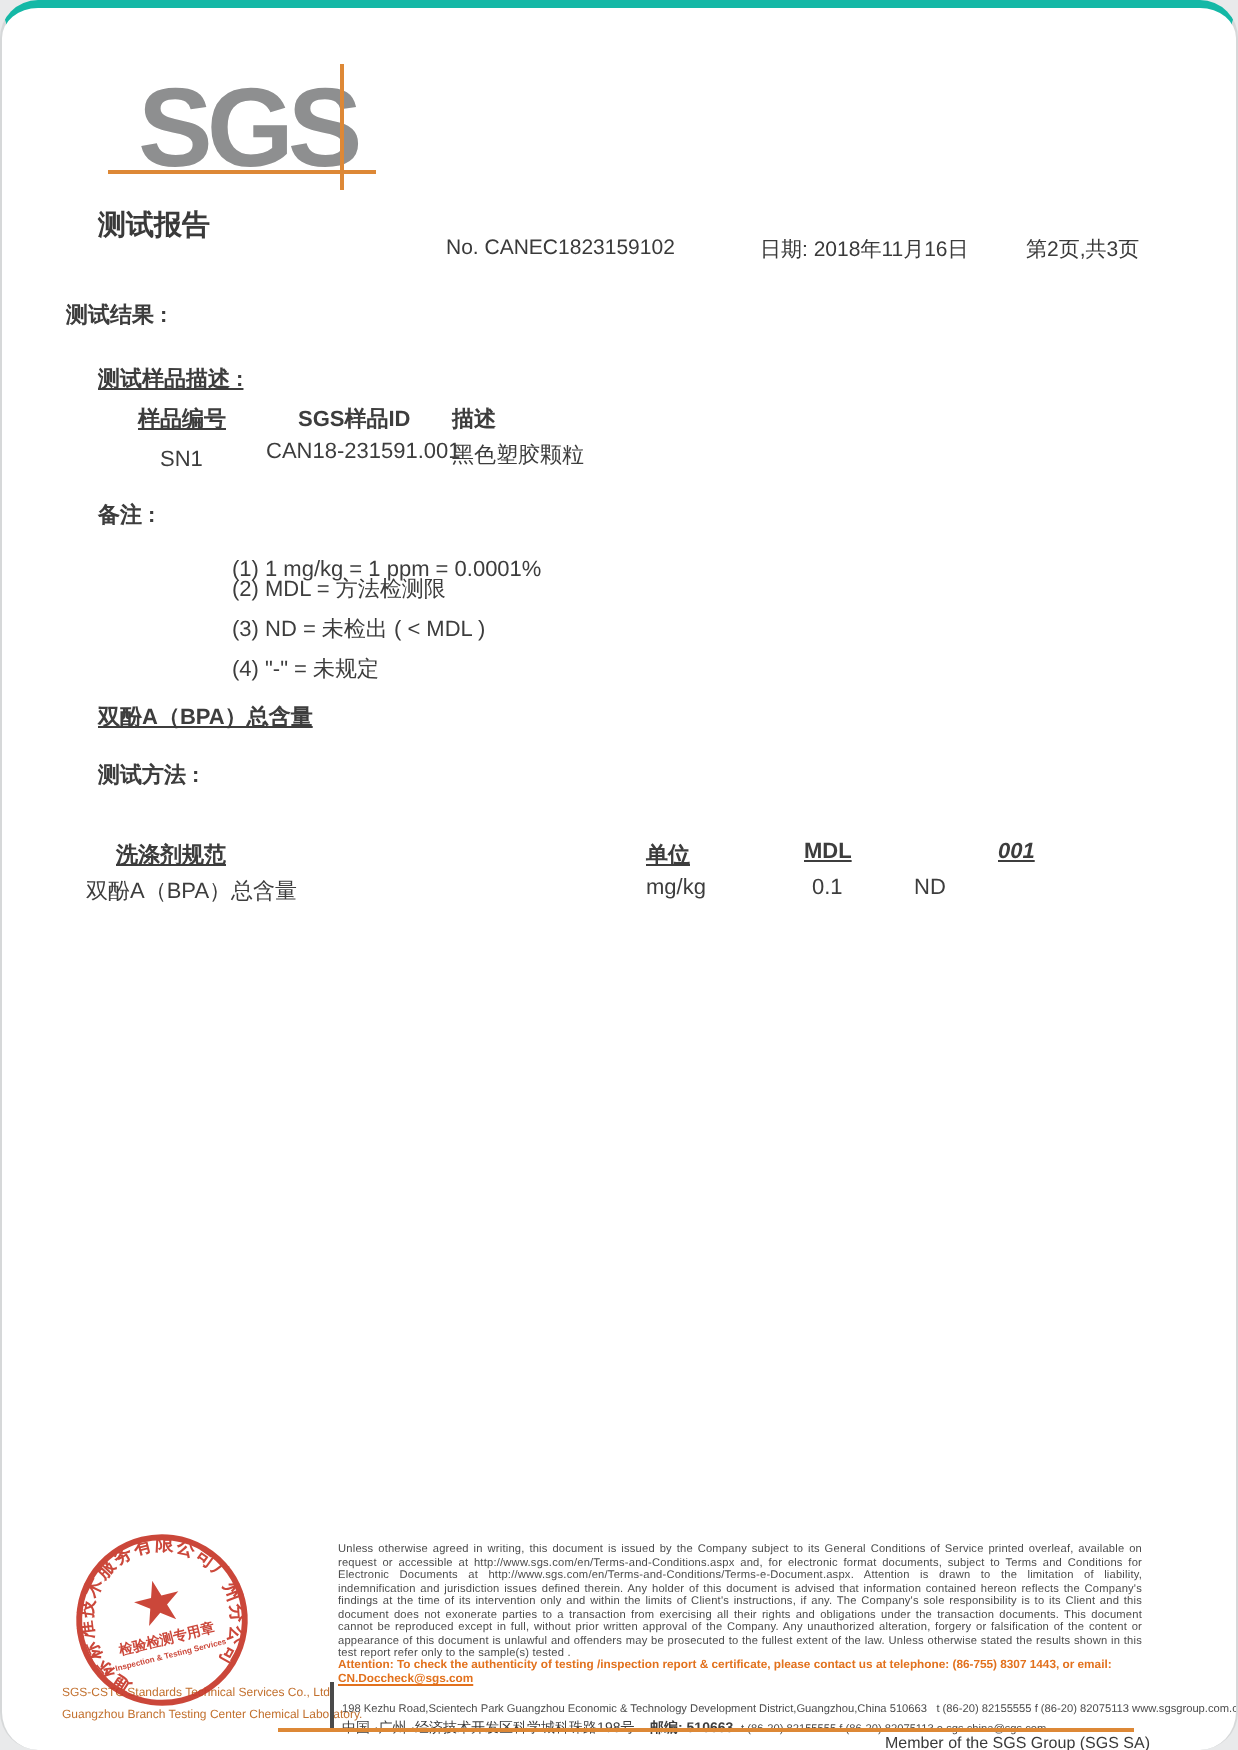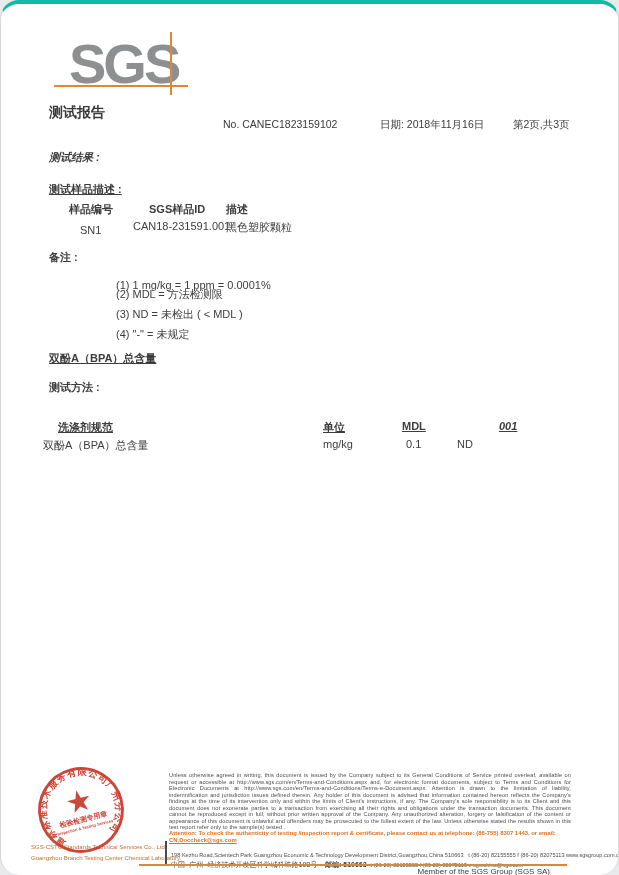--- a/index.html
+++ b/index.html
@@ -60,26 +60,26 @@
     <span class="logo-text">SGS</span>
   </div>
   <div class="abs logo-hline" style="left:53px;top:81px;width:134px;"></div>
   <div class="abs logo-vline" style="left:169px;top:28px;height:63px;"></div>
 
   <div class="abs title" style="left:48px;top:100px;">测试报告</div>
   <div class="abs hmeta" style="left:222px;top:114px;">No. CANEC1823159102</div>
   <div class="abs hmeta" style="left:379px;top:114px;">日期: 2018年11月16日</div>
   <div class="abs hmeta" style="left:512px;top:114px;">第2页,共3页</div>
 
-  <div class="abs b11 bold" style="left:48px;top:146px;font-style:italic;">测试结果 :</div>
+  <div class="abs b11 bold" style="left:32px;top:146px;">测试结果 :</div>
 
   <div class="abs b11 bold ul" style="left:48px;top:178px;">测试样品描述 :</div>
 
   <div>
-    <div class="abs b11 bold" style="left:68px;top:198px;">样品编号</div>
+    <div class="abs b11 bold" style="left:68px;top:198px;text-decoration:underline;">样品编号</div>
     <div class="abs b11 bold" style="left:148px;top:198px;">SGS样品ID</div>
     <div class="abs b11 bold" style="left:225px;top:198px;">描述</div>
     <div class="abs b11" style="left:79px;top:220px;">SN1</div>
     <div class="abs b11" style="left:132px;top:216px;">CAN18-231591.001</div>
     <div class="abs b11" style="left:225px;top:216px;">黑色塑胶颗粒</div>
   </div>
 
   <div class="abs b11 bold" style="left:48px;top:246px;">备注 :</div>
   <div class="abs note-line" style="left:115px;top:263px;margin-top:12px;">(1) 1 mg/kg = 1 ppm = 0.0001%</div>
   <div class="abs note-line" style="left:115px;top:283px;">(2) MDL = 方法检测限</div>
@@ -128,15 +128,15 @@
 
   <div class="abs addr-divider" style="left:164px;top:837px;height:23px;"></div>
   <div class="abs" style="left:170px;top:839px;">
     <span class="addr-en"><span>198 Kezhu Road,Scientech Park Guangzhou Economic &amp; Technology Development District,Guangzhou,China  510663</span>&nbsp;&nbsp;&nbsp;<span>t (86-20) 82155555   f (86-20) 82075113   www.sgsgroup.com.cn</span></span>
   </div>
   <div class="abs" style="left:170px;top:849px;">
     <span class="addr-cn"><span>中国 ·广州 ·经济技术开发区科学城科珠路198号</span>&nbsp;&nbsp;&nbsp;&nbsp;<span class="bold">邮编: 510663</span>&nbsp;&nbsp;<span class="addr-en">t (86-20) 82155555   f (86-20) 82075113   e  sgs.china@sgs.com</span></span>
   </div>
 
   <div class="abs footer-rule" style="left:138px;top:860px;width:428px;"></div>
-  <div class="abs member" style="left:349px;top:863px;">Member of the SGS Group (SGS SA)</div>
+  <div class="abs member" style="left:374px;top:863px;">Member of the SGS Group (SGS SA)</div>
 
 </div>
 
 </body></html>

